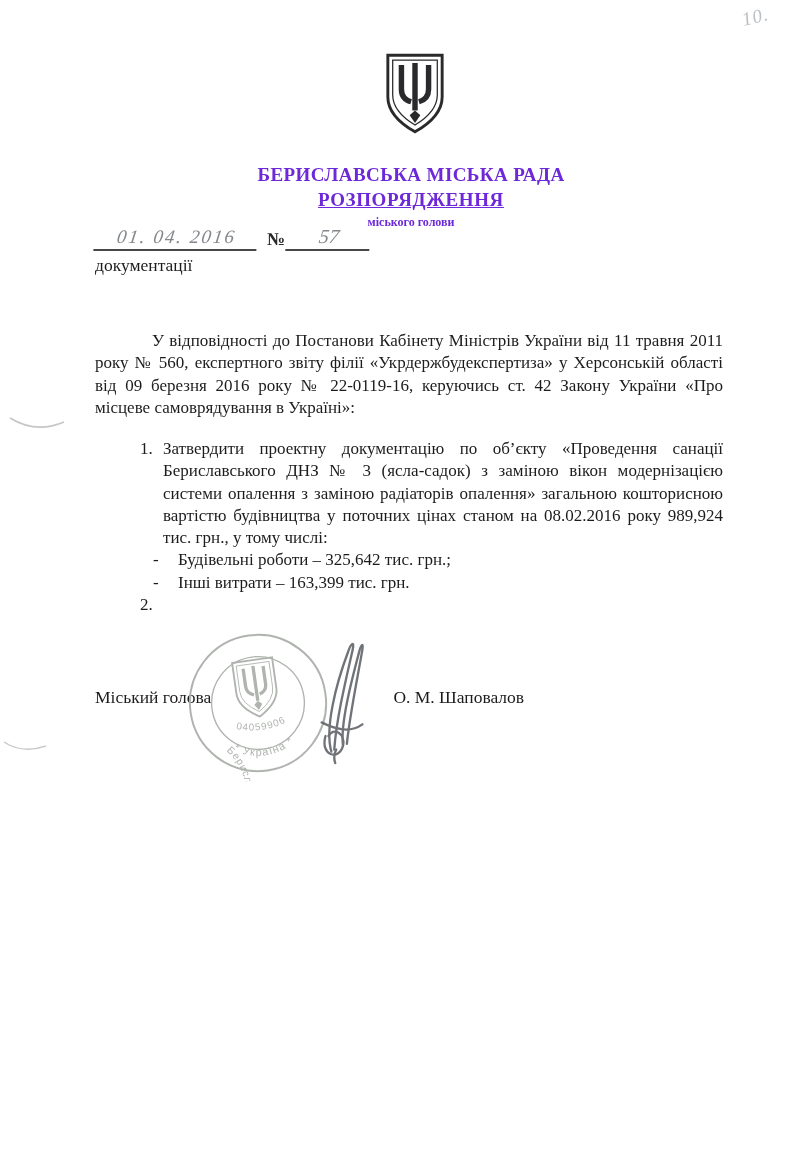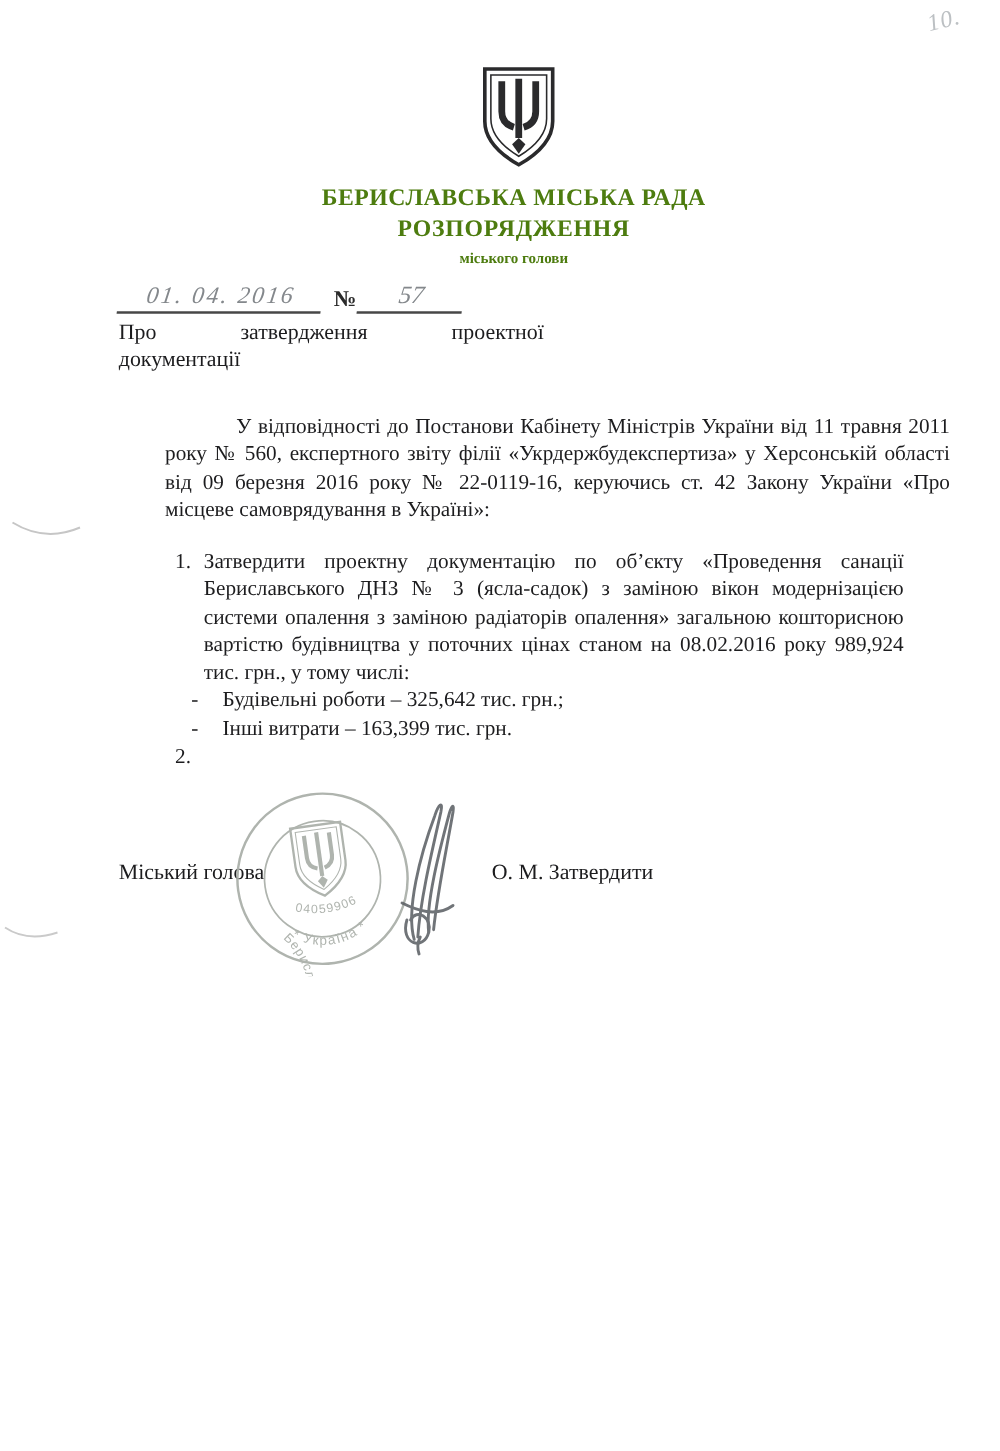--- a/index.html
+++ b/index.html
@@ -14,37 +14,37 @@
   
   .corner-note{
     position:absolute;left:742px;top:6px;
     font-style:italic;font-size:19px;color:#bcc0c3;
     transform:rotate(-14deg);
     letter-spacing:1px;
   }
   
   .emblem{position:absolute;left:383px;top:52px;width:64px;height:84px;color:#2a2a2c;}
   
-  .header{position:absolute;left:95px;top:147px;width:632px;text-align:center;color:#4d7c0f;}
+  .header{position:absolute;left:95px;top:163px;width:632px;text-align:center;color:#6d28d9;}
   .header .org{font-weight:bold;font-size:19px;letter-spacing:.4px;line-height:24px;}
-  .header .doctype{font-weight:bold;font-size:19px;letter-spacing:.6px;line-height:25px;}
+  .header .doctype{font-weight:bold;font-size:19px;letter-spacing:.6px;line-height:25px;text-decoration:underline;}
   .header .subtitle{font-weight:bold;font-size:12px;line-height:20px;}
   
   .meta-row{position:absolute;left:95px;top:221px;width:632px;display:flex;align-items:flex-end;height:30px;}
   .hand{font-style:italic;color:#84888c;transform:skewX(-8deg);}
   .date-field{width:163px;border-bottom:2px solid #474747;text-align:center;font-size:19px;padding-bottom:1px;letter-spacing:2px;}
   .number-label{margin-left:9px;font-size:18px;font-weight:bold;color:#2a2a2a;padding-bottom:1px;}
   .number-field{width:84px;margin-left:2px;border-bottom:2px solid #474747;text-align:center;font-size:20px;padding-bottom:1px;}
   
   .subject{position:absolute;left:95px;top:254px;width:340px;font-size:17.5px;line-height:22px;}
   .subject .l1{text-align:justify;text-align-last:justify;}
   
   .intro{
     position:absolute;left:95px;top:330px;width:628px;
-    font-size:17px;line-height:22.3px;text-align:justify;text-indent:57px;margin-left:37px;
+    font-size:17px;line-height:22.3px;text-align:justify;text-indent:57px;
   }
   
   .list{position:absolute;left:95px;top:438px;width:628px;font-size:17px;line-height:22.3px;}
   .item{display:flex;}
   .item .num{flex:none;width:23px;margin-left:45px;}
   .item .txt{flex:1;text-align:justify;}
   .sub{display:flex;margin-left:58px;}
   .sub .dash{flex:none;width:25px;}
   .sub .stxt{flex:1;}
   
@@ -82,21 +82,20 @@
     <div class="subtitle">міського голови</div>
   </div>
 
   <div class="meta-row">
     <span class="date-field hand">01. 04. 2016</span>
     <span class="number-label">№</span>
     <span class="number-field hand">57</span>
   </div>
 
   <div class="subject">
-    <div class="l1">Про затвердження проектної</div>
     <div class="l2">документації</div>
   </div>
 
   <div class="intro">У відповідності до Постанови Кабінету Міністрів України від 11 травня 2011 року № 560, експертного звіту філії «Укрдержбудекспертиза» у Херсонській області від 09 березня 2016 року № 22-0119-16, керуючись ст. 42 Закону України «Про місцеве самоврядування в Україні»:</div>
 
   <div class="list">
     <div class="item">
       <span class="num">1.</span>
       <span class="txt">Затвердити проектну документацію по об’єкту «Проведення санації Бериславського ДНЗ № 3 (ясла-садок) з заміною вікон модернізацією системи опалення з заміною радіаторів опалення» загальною кошторисною вартістю будівництва у поточних цінах станом на 08.02.2016 року 989,924 тис. грн., у тому числі:</span>
     </div>
@@ -108,21 +107,21 @@
       <span class="dash">-</span>
       <span class="stxt">Інші витрати – 163,399 тис. грн.</span>
     </div>
     <div class="item">
       <span class="num">2.</span>
     </div>
   </div>
 
   <div class="sign-row">
     <span class="sign-title">Міський голова</span>
-    <span class="sign-name">О. М. Затвердити</span>
+    <span class="sign-name">О. М. Шаповалов</span>
   </div>
 
   <svg class="stamp" viewBox="0 0 150 152" aria-hidden="true">
     <g stroke="#a9aea8" fill="none">
       <circle cx="75" cy="76" r="69" stroke-width="2"></circle>
       <circle cx="75" cy="76" r="47" stroke-width="1.4"></circle>
     </g>
     <defs>
       <path id="ringPath" d="M34 117 A58 58 0 1 1 33.9 116.9"></path>
       <path id="bottomPath" d="M25 96 A54 54 0 0 0 125 96"></path>

